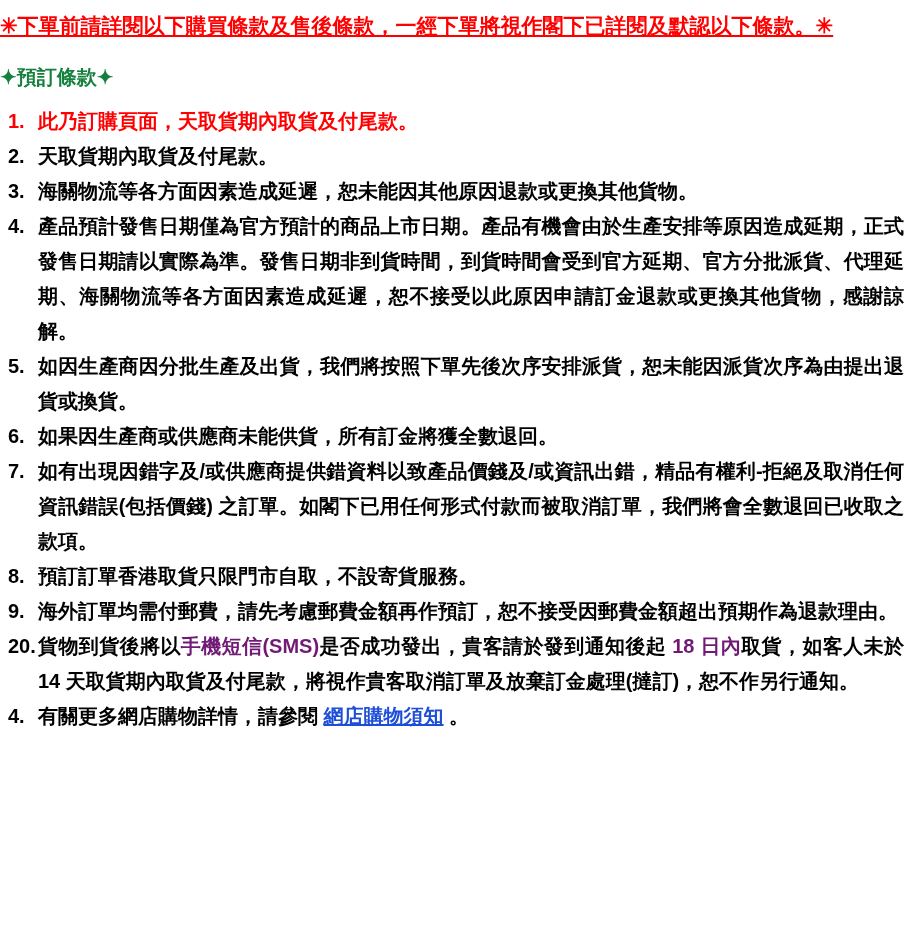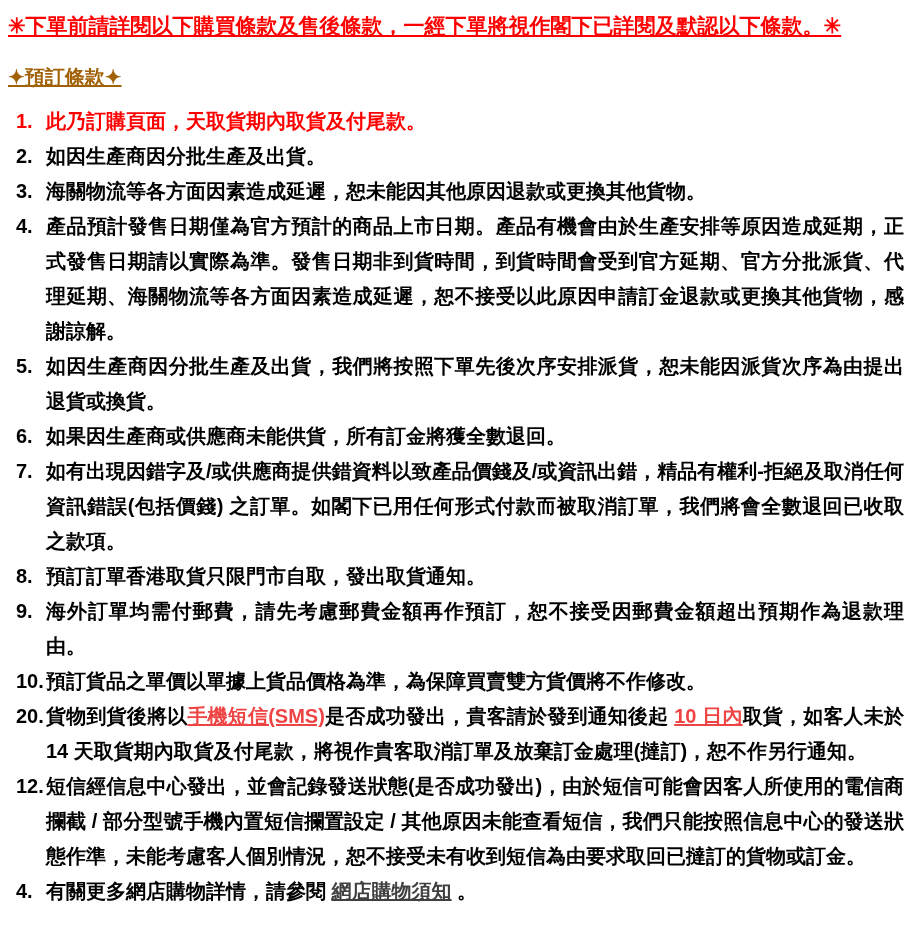--- a/index.html
+++ b/index.html
@@ -9,36 +9,35 @@
   }
   body {
     width: 913px;
     height: 948px;
     overflow: hidden;
     font-family: "Liberation Sans", sans-serif;
     font-weight: bold;
     color: #000000;
   }
   .page {
-    padding: 13px 9px 0 8px;
+    padding: 13px 9px 0 0;
     box-sizing: border-box;
   }
   .notice {
     color: #ff0000;
     font-size: 21px;
     line-height: 26px;
     text-decoration: underline;
     margin-bottom: 24px;
     white-space: nowrap;
   }
   .section-title {
-    color: #a16207;
+    color: #15803d;
     font-size: 20px;
     line-height: 28px;
-    text-decoration: underline;
     margin-bottom: 13px;
   }
   ol.terms {
     list-style: none;
     margin: 0;
     padding: 0;
   }
   li.term {
     display: grid;
     grid-template-columns: 38px 1fr;
@@ -49,45 +48,44 @@
     padding-left: 8px;
     white-space: nowrap;
   }
   li.term .text {
     text-align: justify;
   }
   li.term.red {
     color: #ff0000;
   }
   .seg-red {
-    color: #ef4444;
-    text-decoration: underline;
+    color: #701a75;
   }
   a.seg-link {
-    color: #404040;
+    color: #1d4ed8;
     text-decoration: underline;
     cursor: pointer;
   }
 </style>
 </head>
 <body>
 
 <div class="page">
   <div class="notice">✳下單前請詳閱以下購買條款及售後條款，一經下單將視作閣下已詳閱及默認以下條款。✳</div>
 
   <div class="section-title">✦預訂條款✦</div>
 
   <ol class="terms" id="terms-list">
       <li class="term red">
     <span class="num">1.</span>
     <span class="text"><span>此乃訂購頁面，天取貨期內取貨及付尾款。</span></span>
   </li>
       <li class="term">
     <span class="num">2.</span>
-    <span class="text"><span>如因生產商因分批生產及出貨。</span></span>
+    <span class="text"><span>天取貨期內取貨及付尾款。</span></span>
   </li>
       <li class="term">
     <span class="num">3.</span>
     <span class="text"><span>海關物流等各方面因素造成延遲，恕未能因其他原因退款或更換其他貨物。</span></span>
   </li>
       <li class="term">
     <span class="num">4.</span>
     <span class="text"><span>產品預計發售日期僅為官方預計的商品上市日期。產品有機會由於生產安排等原因造成延期，正式發售日期請以實際為準。發售日期非到貨時間，到貨時間會受到官方延期、官方分批派貨、代理延期、海關物流等各方面因素造成延遲，恕不接受以此原因申請訂金退款或更換其他貨物，感謝諒解。</span></span>
   </li>
       <li class="term">
@@ -97,36 +95,28 @@
       <li class="term">
     <span class="num">6.</span>
     <span class="text"><span>如果因生產商或供應商未能供貨，所有訂金將獲全數退回。</span></span>
   </li>
       <li class="term">
     <span class="num">7.</span>
     <span class="text"><span>如有出現因錯字及/或供應商提供錯資料以致產品價錢及/或資訊出錯，精品有權利-拒絕及取消任何資訊錯誤(包括價錢) 之訂單。如閣下已用任何形式付款而被取消訂單，我們將會全數退回已收取之款項。</span></span>
   </li>
       <li class="term">
     <span class="num">8.</span>
-    <span class="text"><span>預訂訂單香港取貨只限門市自取，發出取貨通知。</span></span>
+    <span class="text"><span>預訂訂單香港取貨只限門市自取，不設寄貨服務。</span></span>
   </li>
       <li class="term">
     <span class="num">9.</span>
     <span class="text"><span>海外訂單均需付郵費，請先考慮郵費金額再作預訂，恕不接受因郵費金額超出預期作為退款理由。</span></span>
   </li>
       <li class="term">
-    <span class="num">10.</span>
-    <span class="text"><span>預訂貨品之單價以單據上貨品價格為準，為保障買賣雙方貨價將不作修改。</span></span>
-  </li>
-      <li class="term">
     <span class="num">20.</span>
-    <span class="text"><span>貨物到貨後將以</span><span class="seg-red">手機短信(SMS)</span><span>是否成功發出，貴客請於發到通知後起 </span><span class="seg-red">10 日內</span><span>取貨，如客人未於 14 天取貨期內取貨及付尾款，將視作貴客取消訂單及放棄訂金處理(撻訂)，恕不作另行通知。</span></span>
-  </li>
-      <li class="term">
-    <span class="num">12.</span>
-    <span class="text"><span>短信經信息中心發出，並會記錄發送狀態(是否成功發出)，由於短信可能會因客人所使用的電信商攔截 / 部分型號手機內置短信攔置設定 / 其他原因未能查看短信，我們只能按照信息中心的發送狀態作準，未能考慮客人個別情況，恕不接受未有收到短信為由要求取回已撻訂的貨物或訂金。</span></span>
+    <span class="text"><span>貨物到貨後將以</span><span class="seg-red">手機短信(SMS)</span><span>是否成功發出，貴客請於發到通知後起 </span><span class="seg-red">18 日內</span><span>取貨，如客人未於 14 天取貨期內取貨及付尾款，將視作貴客取消訂單及放棄訂金處理(撻訂)，恕不作另行通知。</span></span>
   </li>
       <li class="term">
     <span class="num">4.</span>
     <span class="text"><span>有關更多網店購物詳情，請參閱 </span><a href="#" class="seg-link">網店購物須知</a><span> 。</span></span>
   </li>
     </ol>
 </div>
 
 </body></html>

